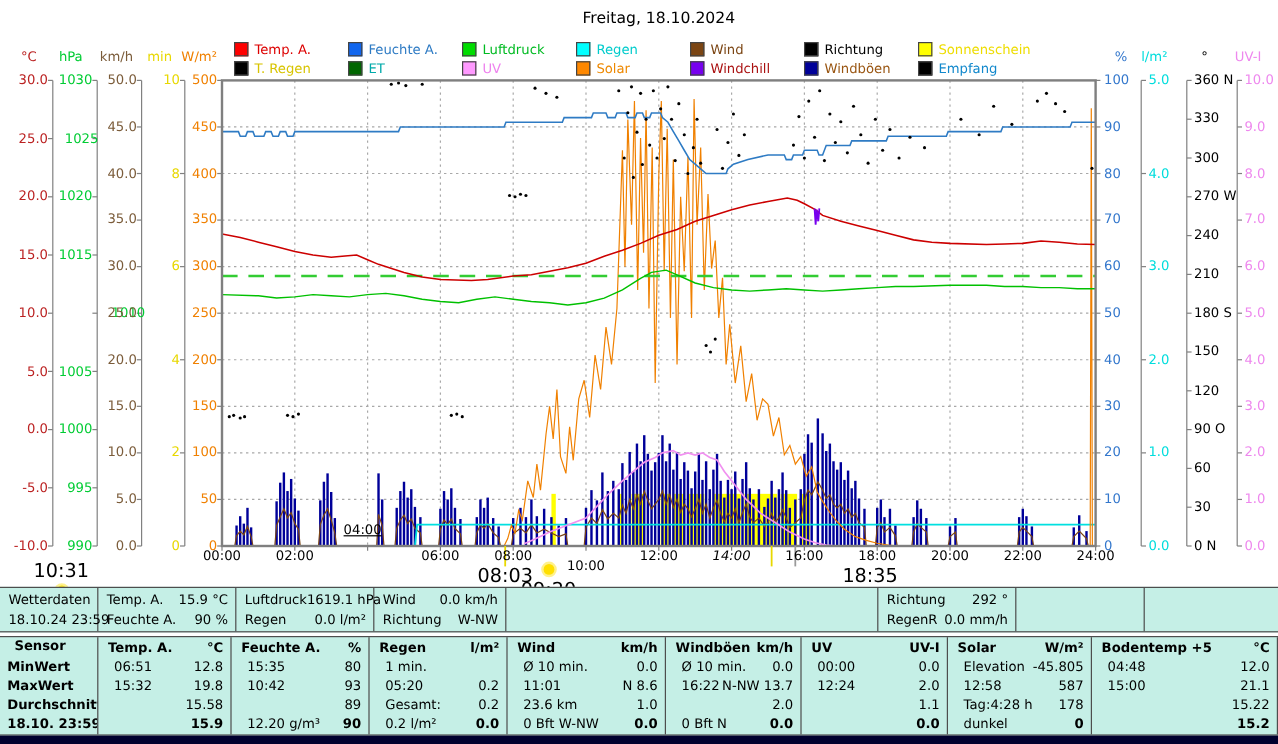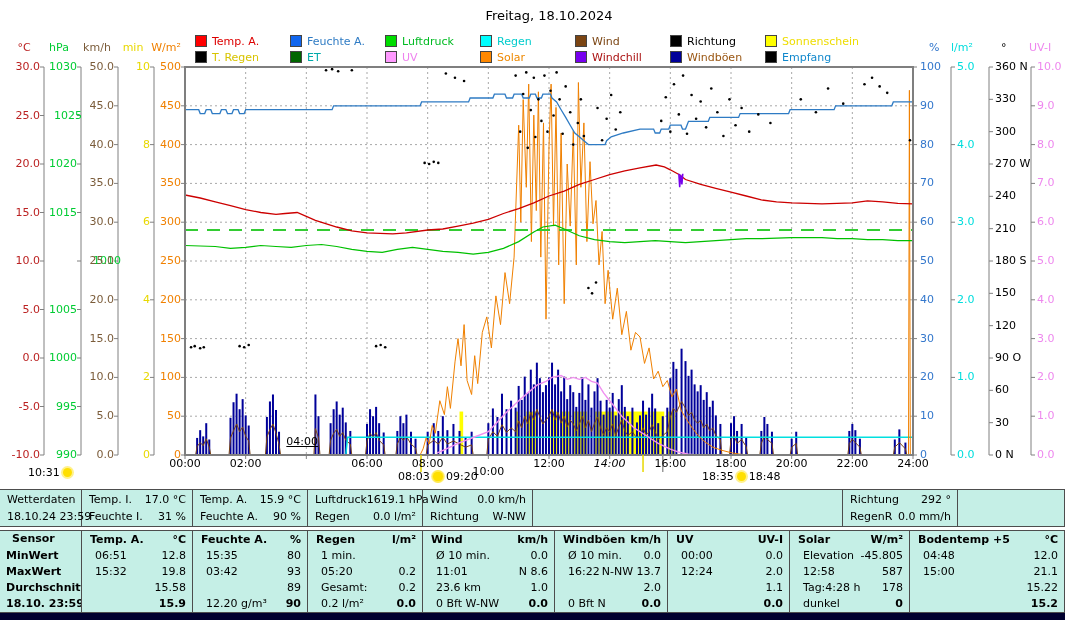--- a/index.html
+++ b/index.html
@@ -5,21 +5,21 @@
   html,body{margin:0;padding:0;background:#fff;}
   .page{position:relative;width:1065px;height:620px;background:#ffffff;overflow:hidden;
         font-family:"DejaVu Sans","Liberation Sans",sans-serif;font-size:11px;color:#000;}
   .title{position:absolute;left:185px;top:8px;width:728px;text-align:center;font-size:13px;}
   #legend{position:absolute;left:195px;top:33px;display:grid;grid-template-columns:repeat(7,95px);grid-auto-rows:16px;}
   .litem{display:flex;align-items:center;white-space:nowrap;}
   .lsw{width:10px;height:10px;border:1px solid #444;margin-right:5px;flex:0 0 auto;}
   #gfx{position:absolute;left:0;top:0;}
   #labels{position:absolute;left:0;top:0;width:1065px;height:620px;pointer-events:none;}
   .alab{position:absolute;font-size:11px;line-height:12px;white-space:nowrap;}
-  .sun{position:absolute;white-space:nowrap;font-size:11px;display:flex;align-items:center;gap:3px;}
+  .sun{position:absolute;white-space:nowrap;font-size:16px;display:flex;align-items:center;gap:3px;flex-direction:column;}
   .sunicon{display:inline-block;width:9px;height:9px;background:#ffdf00;border-radius:50%;
            box-shadow:0 0 0 2px rgba(255,223,0,.45);}
   .ipanel{position:absolute;left:0;top:489px;width:1065px;height:38px;background:#c5efe6;
           border-top:1px solid #4d4d4d;border-bottom:1px solid #4d4d4d;display:flex;box-sizing:border-box;font-size:11px;}
   .icell{box-sizing:border-box;border-right:1px solid #4d4d4d;display:flex;flex-direction:column;justify-content:space-evenly;padding:0 6px 0 7px;}
   .iline{display:flex;justify-content:space-between;line-height:15px;white-space:nowrap;}
   .tpanel{position:absolute;left:0;top:530px;width:1065px;height:83px;background:#c5efe6;
           border-top:1px solid #4d4d4d;border-bottom:1px solid #4d4d4d;display:flex;box-sizing:border-box;font-size:11px;}
   .tcol{box-sizing:border-box;border-right:1px solid #4d4d4d;display:flex;flex-direction:column;}
   .trow{display:flex;justify-content:space-between;height:16px;line-height:16px;padding:0 6px 0 8px;white-space:nowrap;overflow:hidden;}
@@ -606,30 +606,20 @@
       <div class="icell" style="width: 82px;">
         <div class="iline">
           <span>Wetterdaten</span>
           <span></span>
         </div>
         <div class="iline">
           <span>18.10.24 23:59</span>
           <span></span>
         </div>
       </div>
-      <div class="icell" style="width: 111px;">
-        <div class="iline">
-          <span>Temp. I.</span>
-          <span>17.0 °C</span>
-        </div>
-        <div class="iline">
-          <span>Feuchte I.</span>
-          <span>31 %</span>
-        </div>
-      </div>
       <div class="icell" style="width: 115px;">
         <div class="iline">
           <span>Temp. A.</span>
           <span>15.9 °C</span>
         </div>
         <div class="iline">
           <span>Feuchte A.</span>
           <span>90 %</span>
         </div>
       </div>
@@ -727,21 +717,21 @@
       <div class="tcol" style="width: 115px;">
         <div class="trow hdr">
           <span>Feuchte A.</span>
           <span>%</span>
         </div>
         <div class="trow">
           <span class="ind">15:35</span>
           <span>80</span>
         </div>
         <div class="trow">
-          <span class="ind">03:42</span>
+          <span class="ind">10:42</span>
           <span>93</span>
         </div>
         <div class="trow">
           <span class="ind"></span>
           <span>89</span>
         </div>
         <div class="trow">
           <span class="ind">12.20 g/m³</span>
           <span class="b">90</span>
         </div>

